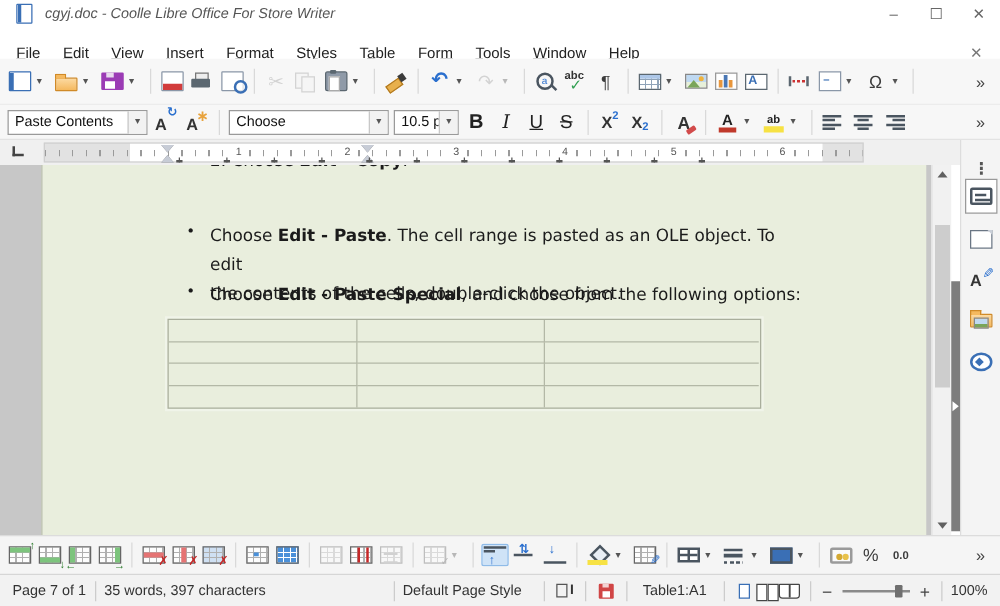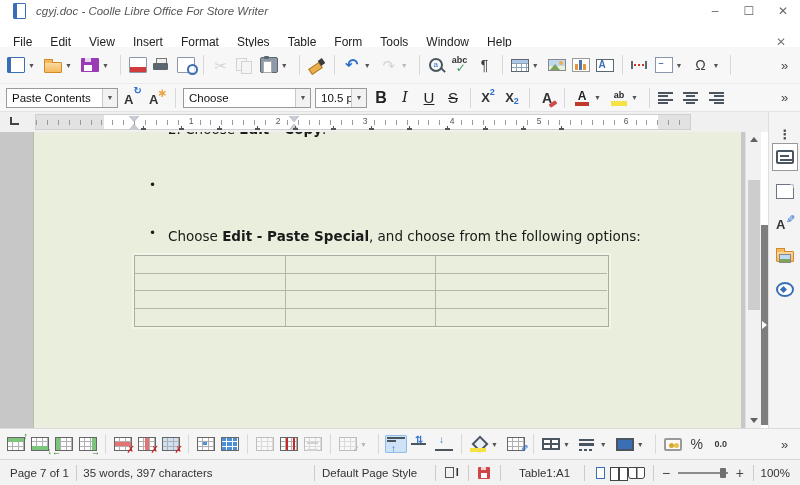--- a/index.html
+++ b/index.html
@@ -455,20 +455,21 @@
       <span class="tabstop" style="left: 523px;"></span>
     </div>
 </div>
 
 <div class="doc-area">
   <div class="page">
     <div class="p-clip">
       <div class="p-clip-inner"><span>2. Choose </span><b>Edit - Copy</b><span>.</span></div>
     </div>
     <span class="p-bullet-dot" style="top:46px;">•</span>
+    <div class="p-b1"><span>Choose </span><b>Edit - Paste</b><span>. The cell range is pasted as an OLE object. To edit</span><br><span>the contents of the cells, double-click the object.</span></div>
     <span class="p-bullet-dot" style="top:94px;">•</span>
     <div class="p-b2"><span>Choose </span><b>Edit - Paste Special</b><span>, and choose from the following options:</span></div>
     <div class="doc-table">
         <div class="doc-cell"></div>
         <div class="doc-cell"></div>
         <div class="doc-cell"></div>
         <div class="doc-cell"></div>
         <div class="doc-cell"></div>
         <div class="doc-cell"></div>
         <div class="doc-cell"></div>
@@ -609,21 +610,21 @@
   <span class="st-text">35 words, 397 characters</span>
   <span class="st-sep" style="margin-left:102px;"></span>
   <span class="st-text">Default Page Style</span>
   <span class="st-sep" style="margin-left:18px;"></span>
   <span class="icn ic-insmode"></span>
   <span class="st-sep"></span>
   <span class="icn">
       <span class="ic-saved"></span>
     </span>
   <span class="st-sep"></span>
-  <span class="st-text" style="margin-left:11px;">Table1:A1</span>
+  <span class="st-text" style="margin-left:6px;">Table1:A1</span>
   <span class="st-sep" style="margin-left:14px;"></span>
   <span class="icn">
       <span class="ic-view1"></span>
     </span>
   <span class="icn">
       <span class="ic-view2"></span>
     </span>
   <span class="icn">
       <span class="ic-book"></span>
     </span>

